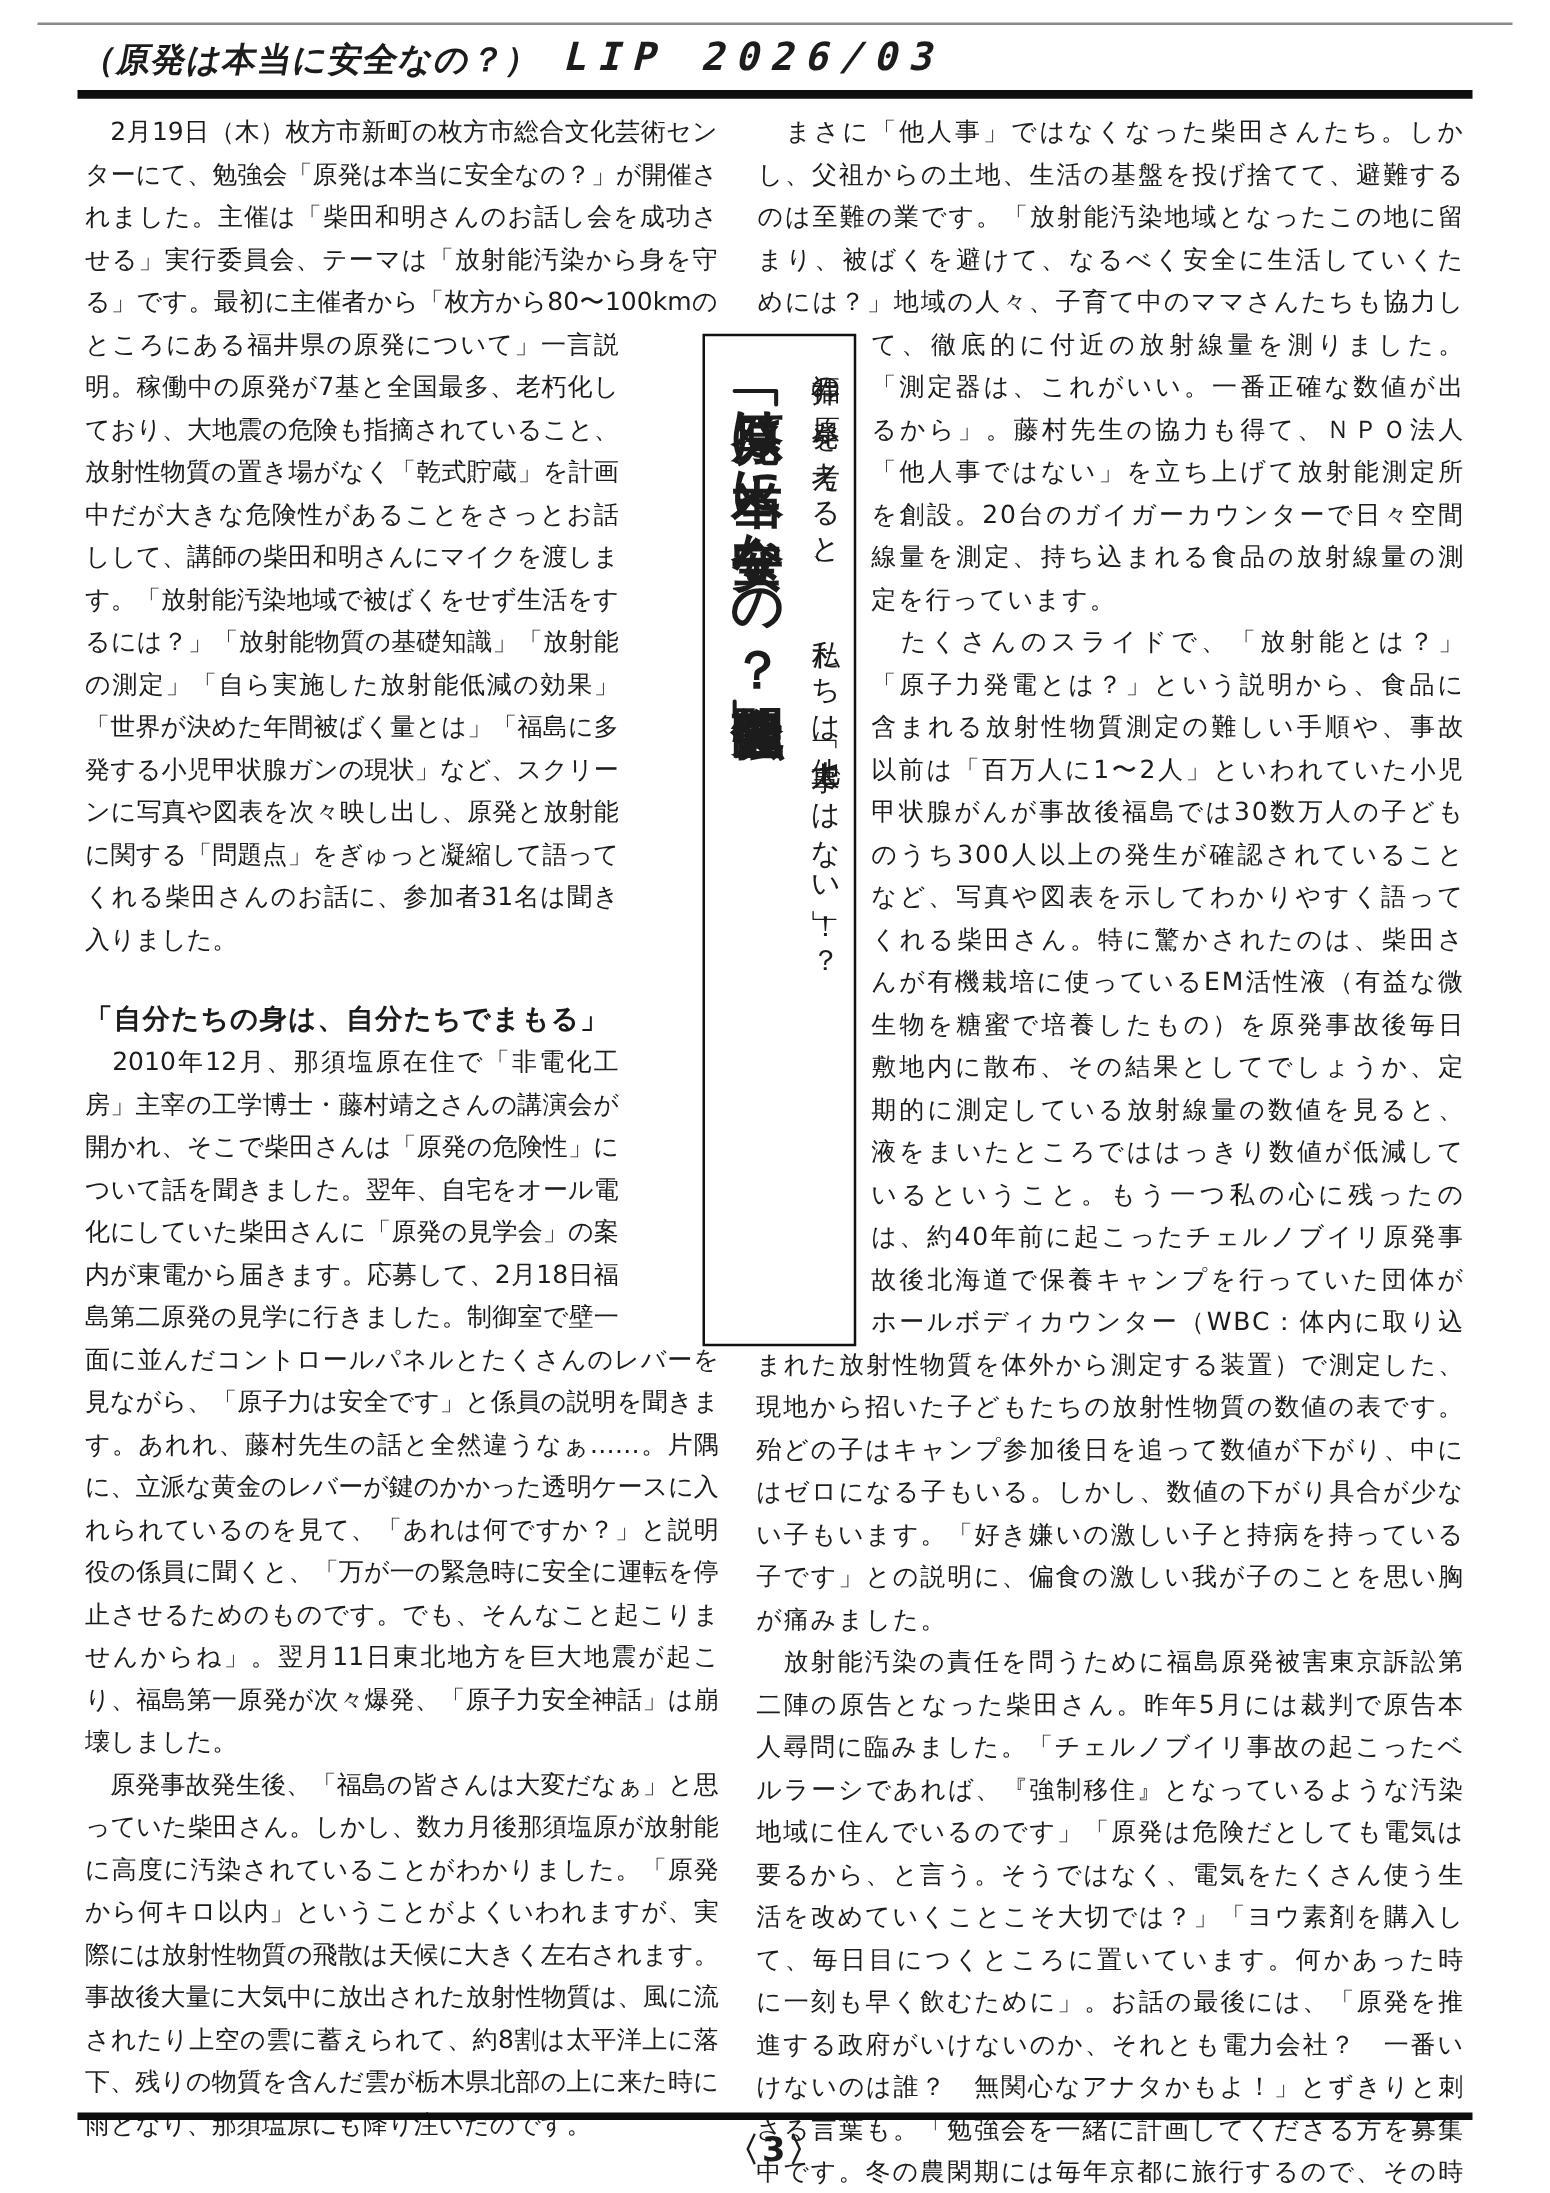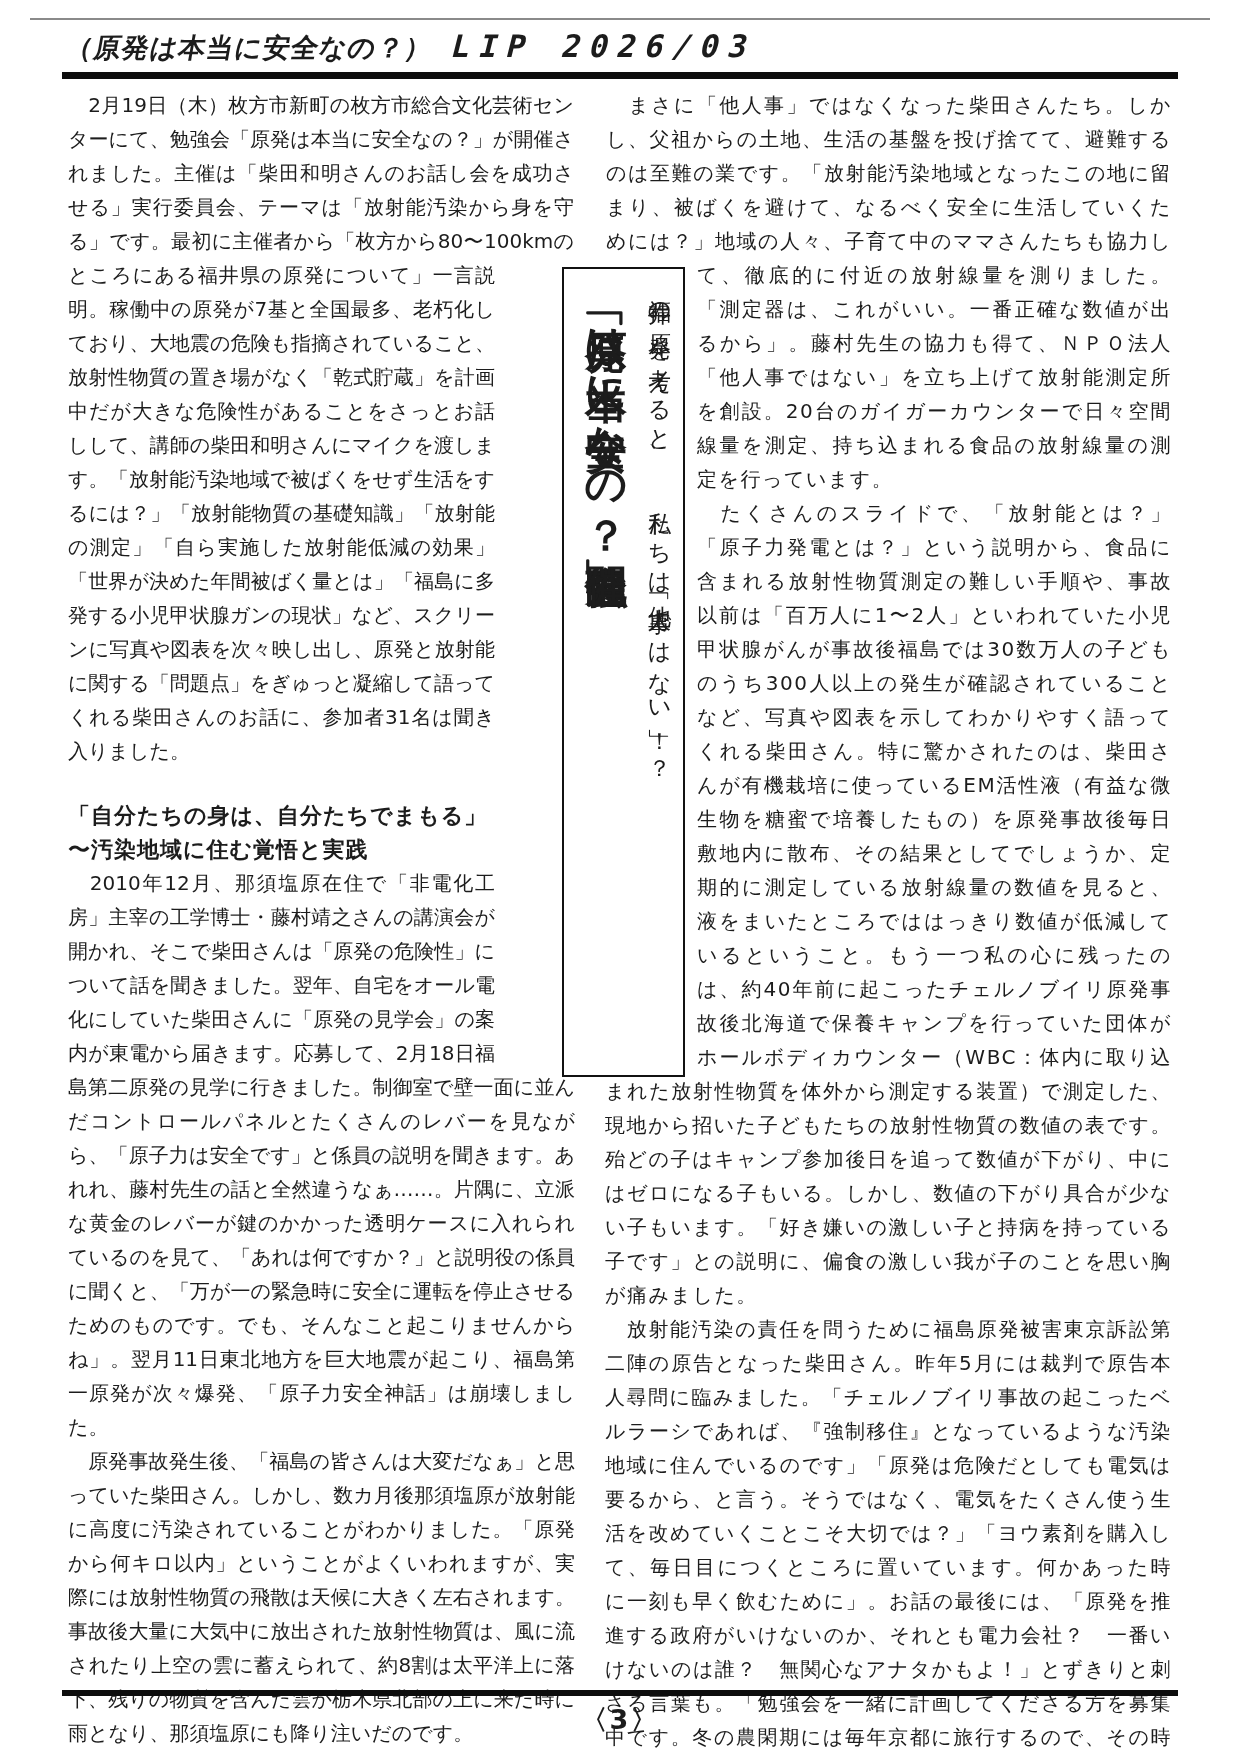--- a/index.html
+++ b/index.html
@@ -78,21 +78,20 @@
 
 <div class="abs header-rule"></div>
 
 <div class="col col-left">
   <div class="notch-left-spacer"></div>
   <div class="notch-left"></div>
 
   <p class="para">　2月19日（木）枚方市新町の枚方市総合文化芸術センターにて、勉強会「原発は本当に安全なの？」が開催されました。主催は「柴田和明さんのお話し会を成功させる」実行委員会、テーマは「放射能汚染から身を守る」です。最初に主催者から「枚方から80〜100kmのところにある福井県の原発について」一言説明。稼働中の原発が7基と全国最多、老朽化しており、大地震の危険も指摘されていること、放射性物質の置き場がなく「乾式貯蔵」を計画中だが大きな危険性があることをさっとお話しして、講師の柴田和明さんにマイクを渡します。「放射能汚染地域で被ばくをせず生活をするには？」「放射能物質の基礎知識」「放射能の測定」「自ら実施した放射能低減の効果」「世界が決めた年間被ばく量とは」「福島に多発する小児甲状腺ガンの現状」など、スクリーンに写真や図表を次々映し出し、原発と放射能に関する「問題点」をぎゅっと凝縮して語ってくれる柴田さんのお話に、参加者31名は聞き入りました。</p>
 
   <div class="section-heading heading-gap">「自分たちの身は、自分たちでまもる」</div>
-  <div class="section-heading">〜汚染地域に住む覚悟と実践</div>
 
 
   <p class="para">　2010年12月、那須塩原在住で「非電化工房」主宰の工学博士・藤村靖之さんの講演会が開かれ、そこで柴田さんは「原発の危険性」について話を聞きました。翌年、自宅をオール電化にしていた柴田さんに「原発の見学会」の案内が東電から届きます。応募して、2月18日福島第二原発の見学に行きました。制御室で壁一面に並んだコントロールパネルとたくさんのレバーを見ながら、「原子力は安全です」と係員の説明を聞きます。あれれ、藤村先生の話と全然違うなぁ……。片隅に、立派な黄金のレバーが鍵のかかった透明ケースに入れられているのを見て、「あれは何ですか？」と説明役の係員に聞くと、「万が一の緊急時に安全に運転を停止させるためのものです。でも、そんなこと起こりませんからね」。翌月11日東北地方を巨大地震が起こり、福島第一原発が次々爆発、「原子力安全神話」は崩壊しました。</p>
 
   <p class="para">　原発事故発生後、「福島の皆さんは大変だなぁ」と思っていた柴田さん。しかし、数カ月後那須塩原が放射能に高度に汚染されていることがわかりました。「原発から何キロ以内」ということがよくいわれますが、実際には放射性物質の飛散は天候に大きく左右されます。事故後大量に大気中に放出された放射性物質は、風に流されたり上空の雲に蓄えられて、約8割は太平洋上に落下、残りの物質を含んだ雲が栃木県北部の上に来た時に雨となり、那須塩原にも降り注いだのです。</p>
 </div>
 
 <div class="col col-right">
   <div class="notch-right-spacer"></div>
   <div class="notch-right"></div>

